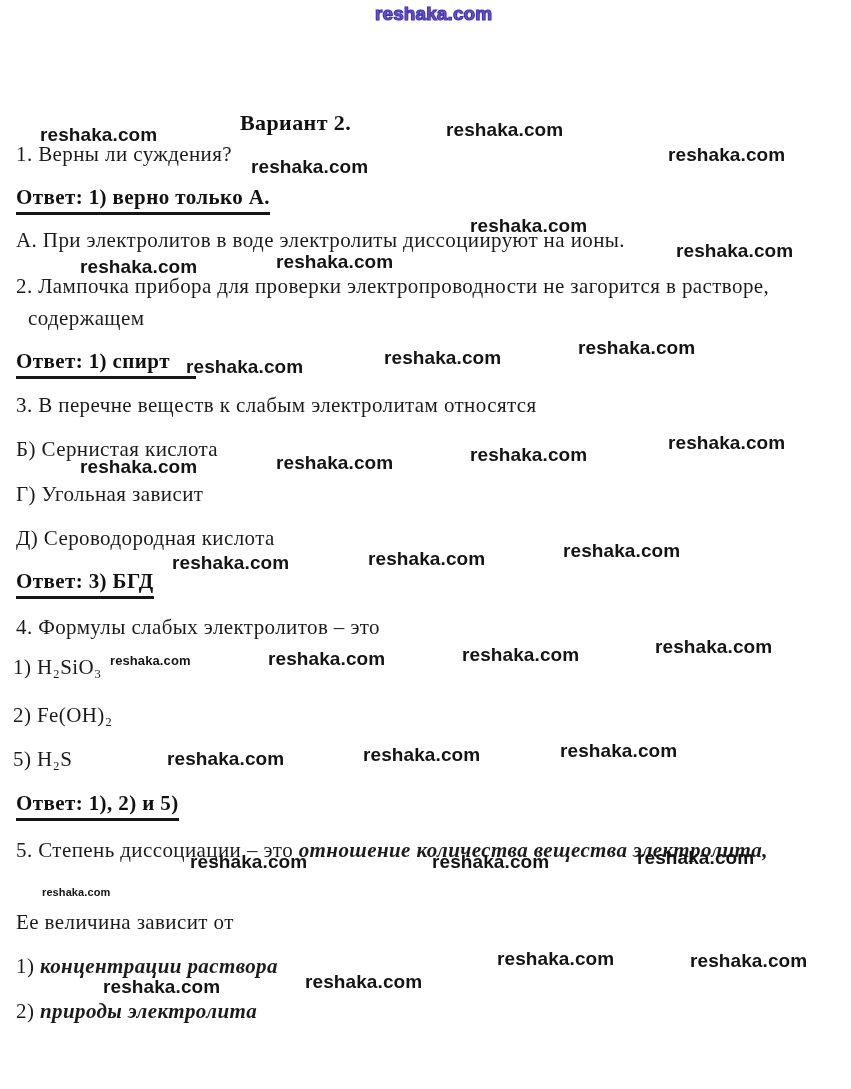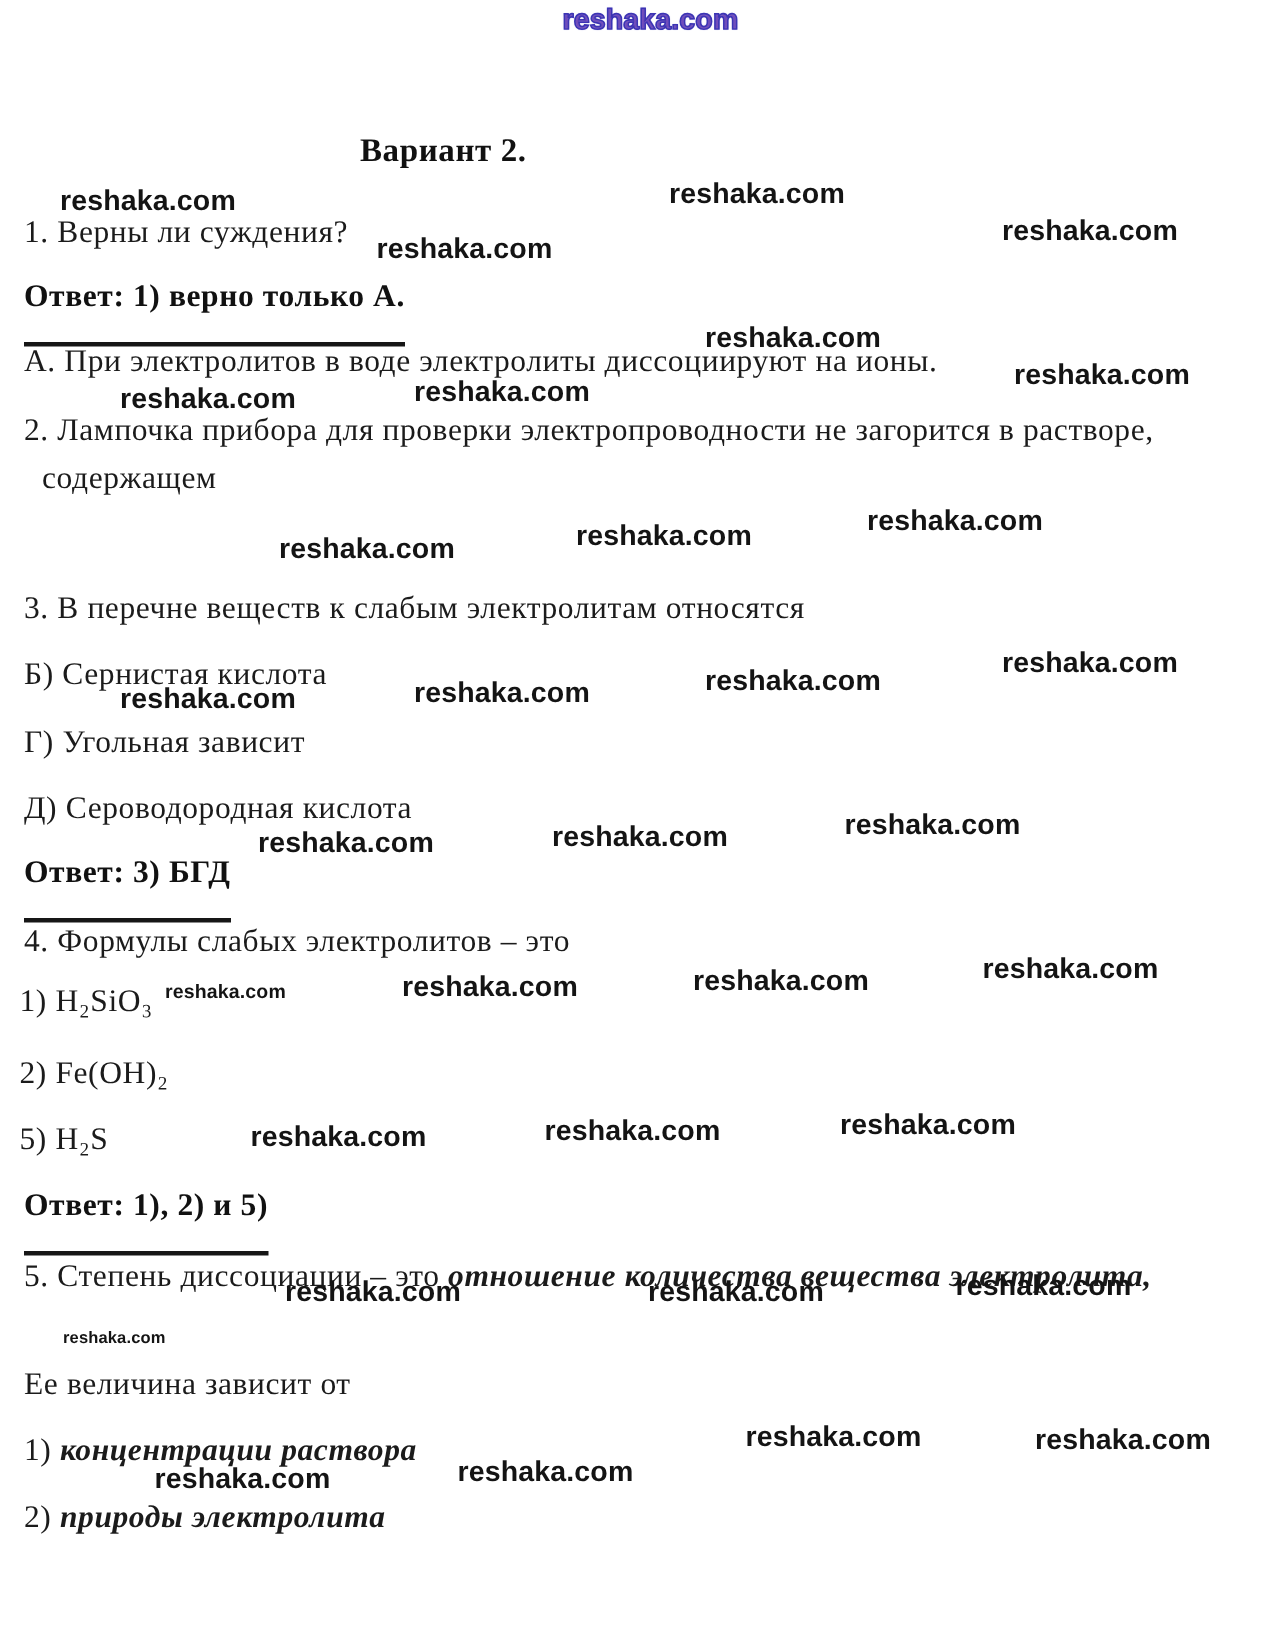--- a/index.html
+++ b/index.html
@@ -26,21 +26,21 @@
   .title {
     font-weight: bold;
     font-size: 22px;
     color: #111111;
   }
   .ans {
     font-weight: bold;
     font-size: 21px;
     color: #111111;
     border-bottom: 3px solid #161616;
-    padding-bottom: 18px;
+    padding-bottom: 2px;
     display: inline-block;
   }
   .ans.ext {
     padding-right: 26px;
   }
   .bi {
     font-weight: bold;
     font-style: italic;
   }
   .formula {
@@ -63,21 +63,21 @@
     text-shadow: 0 0 1px #3c34b4;
   }
 </style>
 </head>
 <body>
 
 <div class="page">
 
   <span class="wm wm-outline" style="left:375px;top:3px">reshaka.com</span>
 
-  <div class="line title" style="left:240px;top:87px">Вариант 2.</div>
+  <div class="line title" style="left:240px;top:110px">Вариант 2.</div>
 
   <span class="wm" style="left:40px;top:124px">reshaka.com</span>
   <span class="wm" style="left:446px;top:119px">reshaka.com</span>
   <span class="wm" style="left:668px;top:144px">reshaka.com</span>
   <span class="wm" style="left:251px;top:156px">reshaka.com</span>
 
   <div class="line" style="left:16px;top:142px">1. Верны ли суждения?</div>
 
   <div class="line" style="left:16px;top:185px"><span class="ans">Ответ: 1) верно только А.</span></div>
 
@@ -85,20 +85,21 @@
 
   <div class="line" style="left:16px;top:228px">А. При электролитов в воде электролиты диссоциируют на ионы.</div>
 
   <span class="wm" style="left:676px;top:240px">reshaka.com</span>
   <span class="wm" style="left:80px;top:256px">reshaka.com</span>
   <span class="wm" style="left:276px;top:251px">reshaka.com</span>
 
   <div class="line" style="left:16px;top:274px">2. Лампочка прибора для проверки электропроводности не загорится в растворе,</div>
   <div class="line" style="left:28px;top:306px">содержащем</div>
 
+  <div class="line" style="left:16px;top:349px"><span class="ans ext">Ответ: 1) спирт</span></div>
 
   <span class="wm" style="left:186px;top:356px">reshaka.com</span>
   <span class="wm" style="left:384px;top:347px">reshaka.com</span>
   <span class="wm" style="left:578px;top:337px">reshaka.com</span>
 
   <div class="line" style="left:16px;top:393px">3. В перечне веществ к слабым электролитам относятся</div>
 
   <div class="line" style="left:16px;top:437px">Б) Сернистая кислота</div>
 
   <span class="wm" style="left:668px;top:432px">reshaka.com</span>

